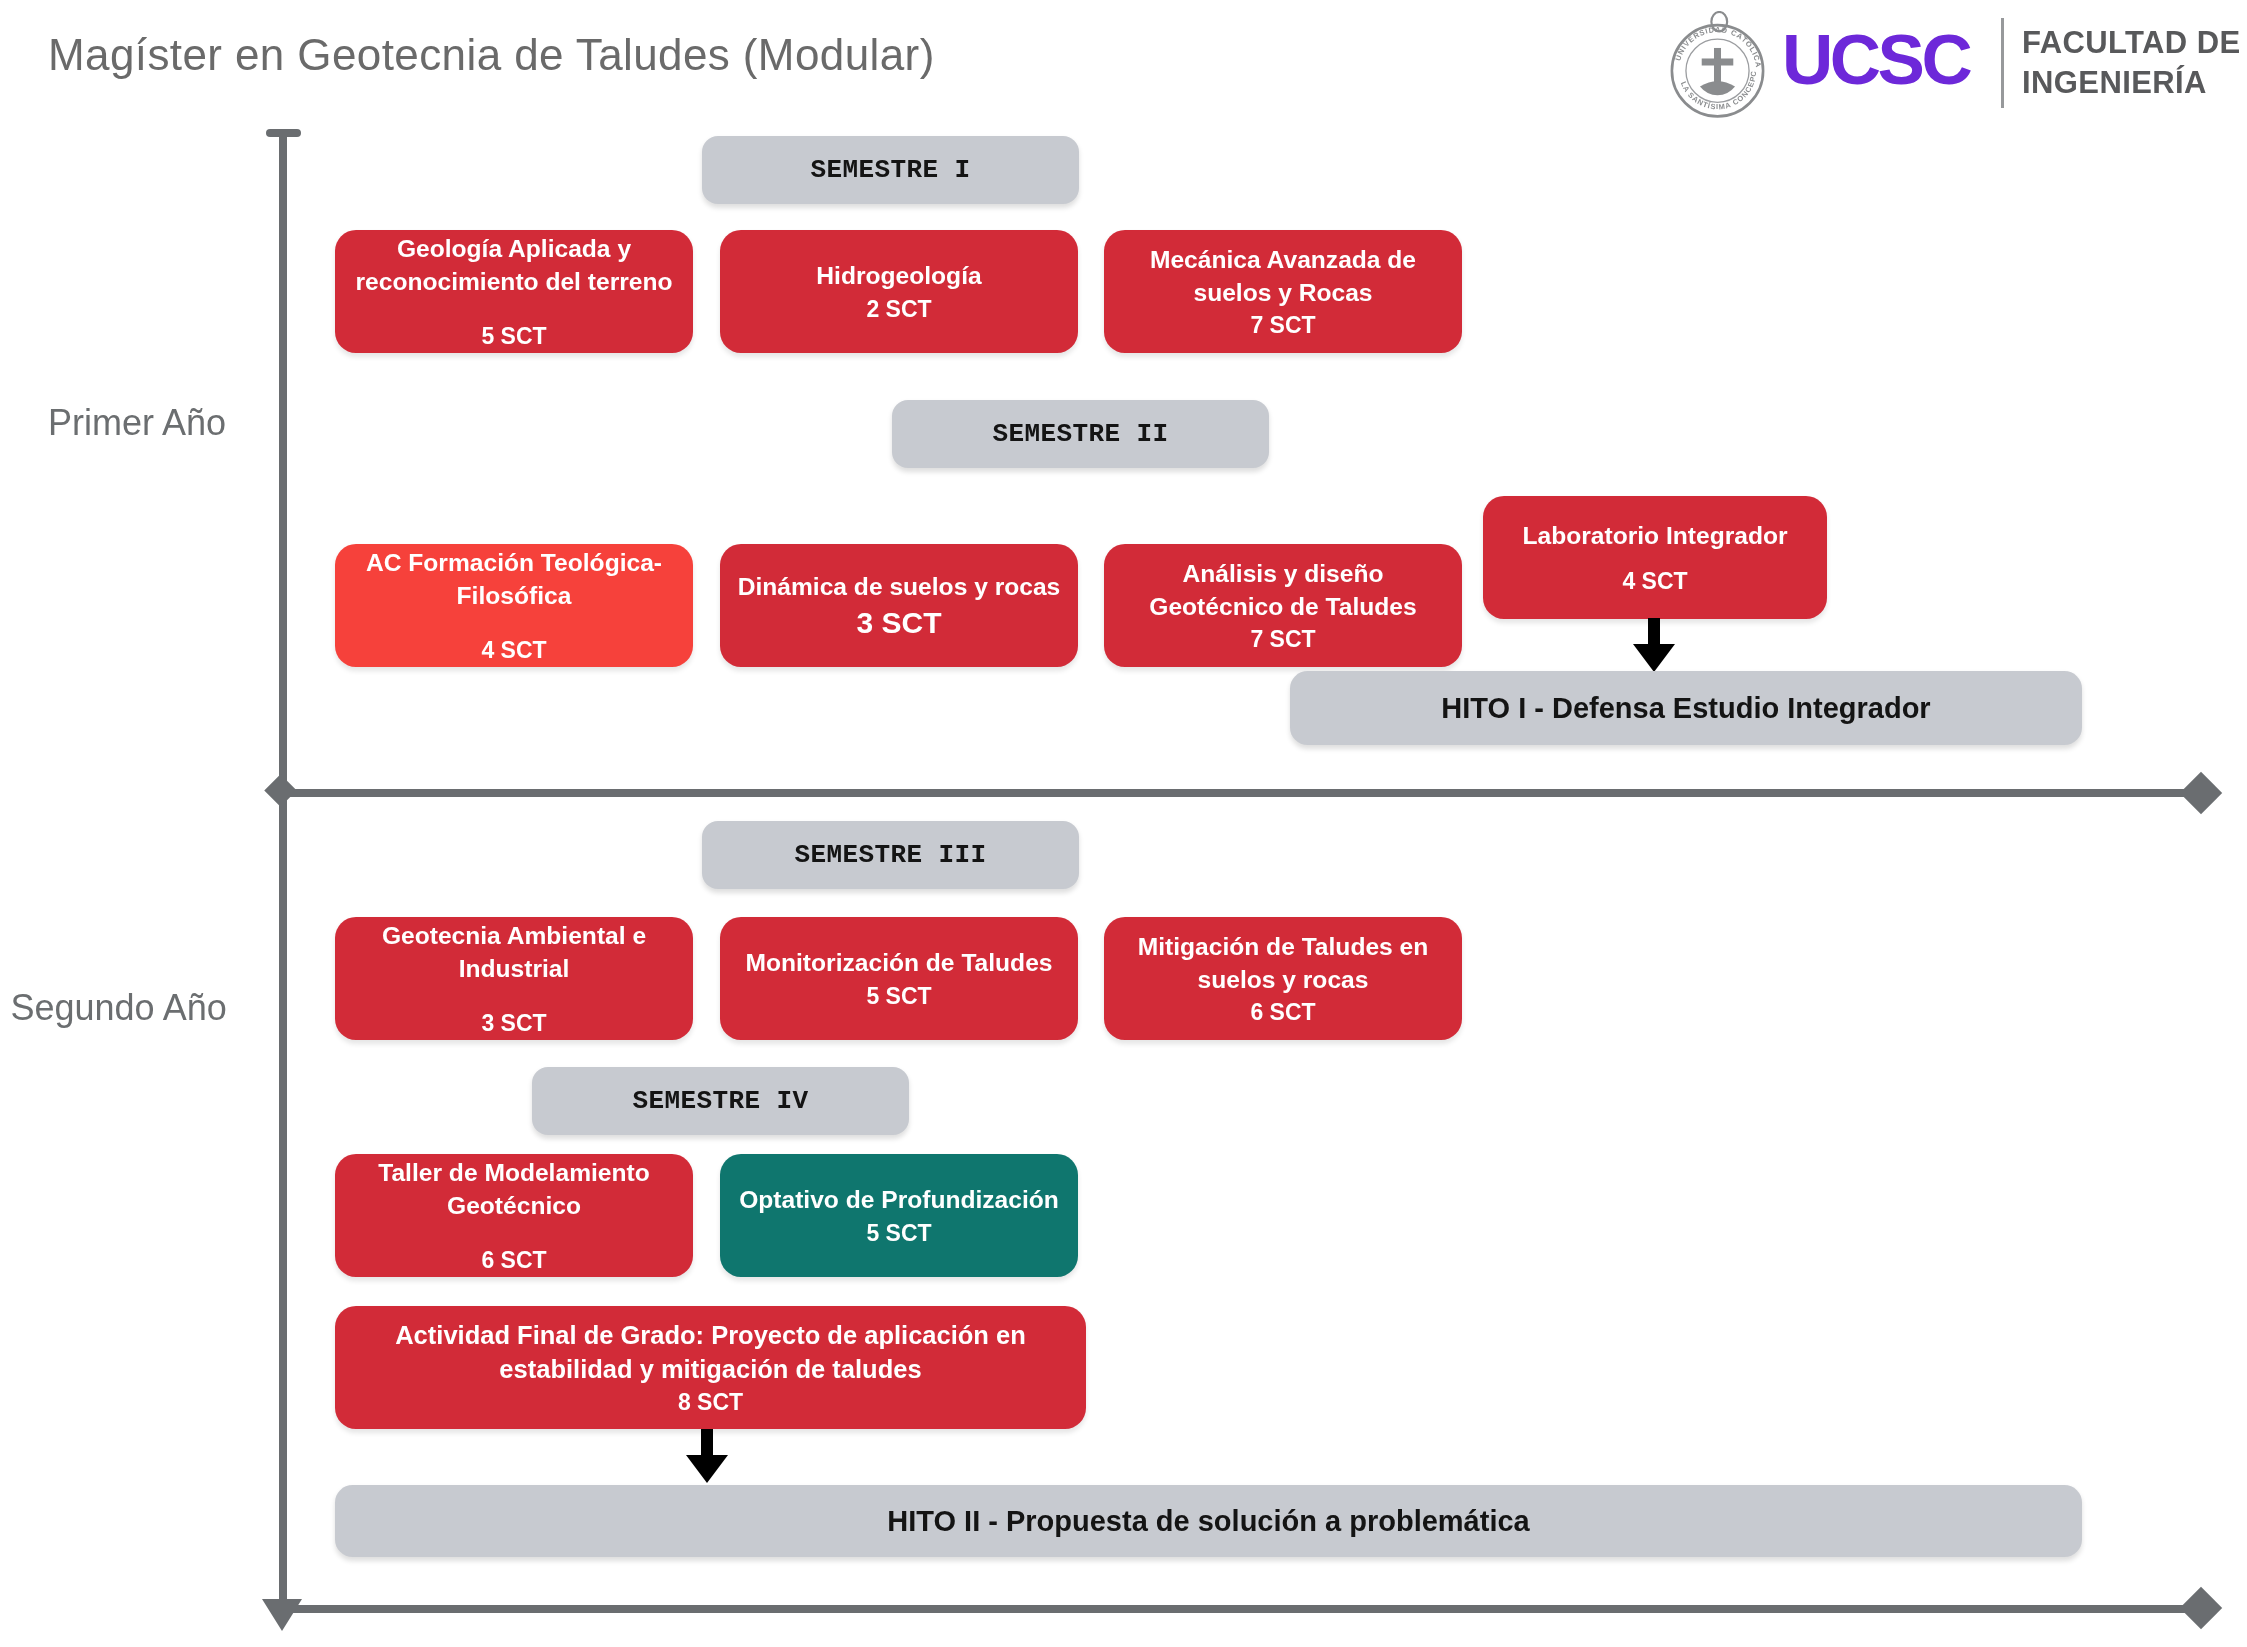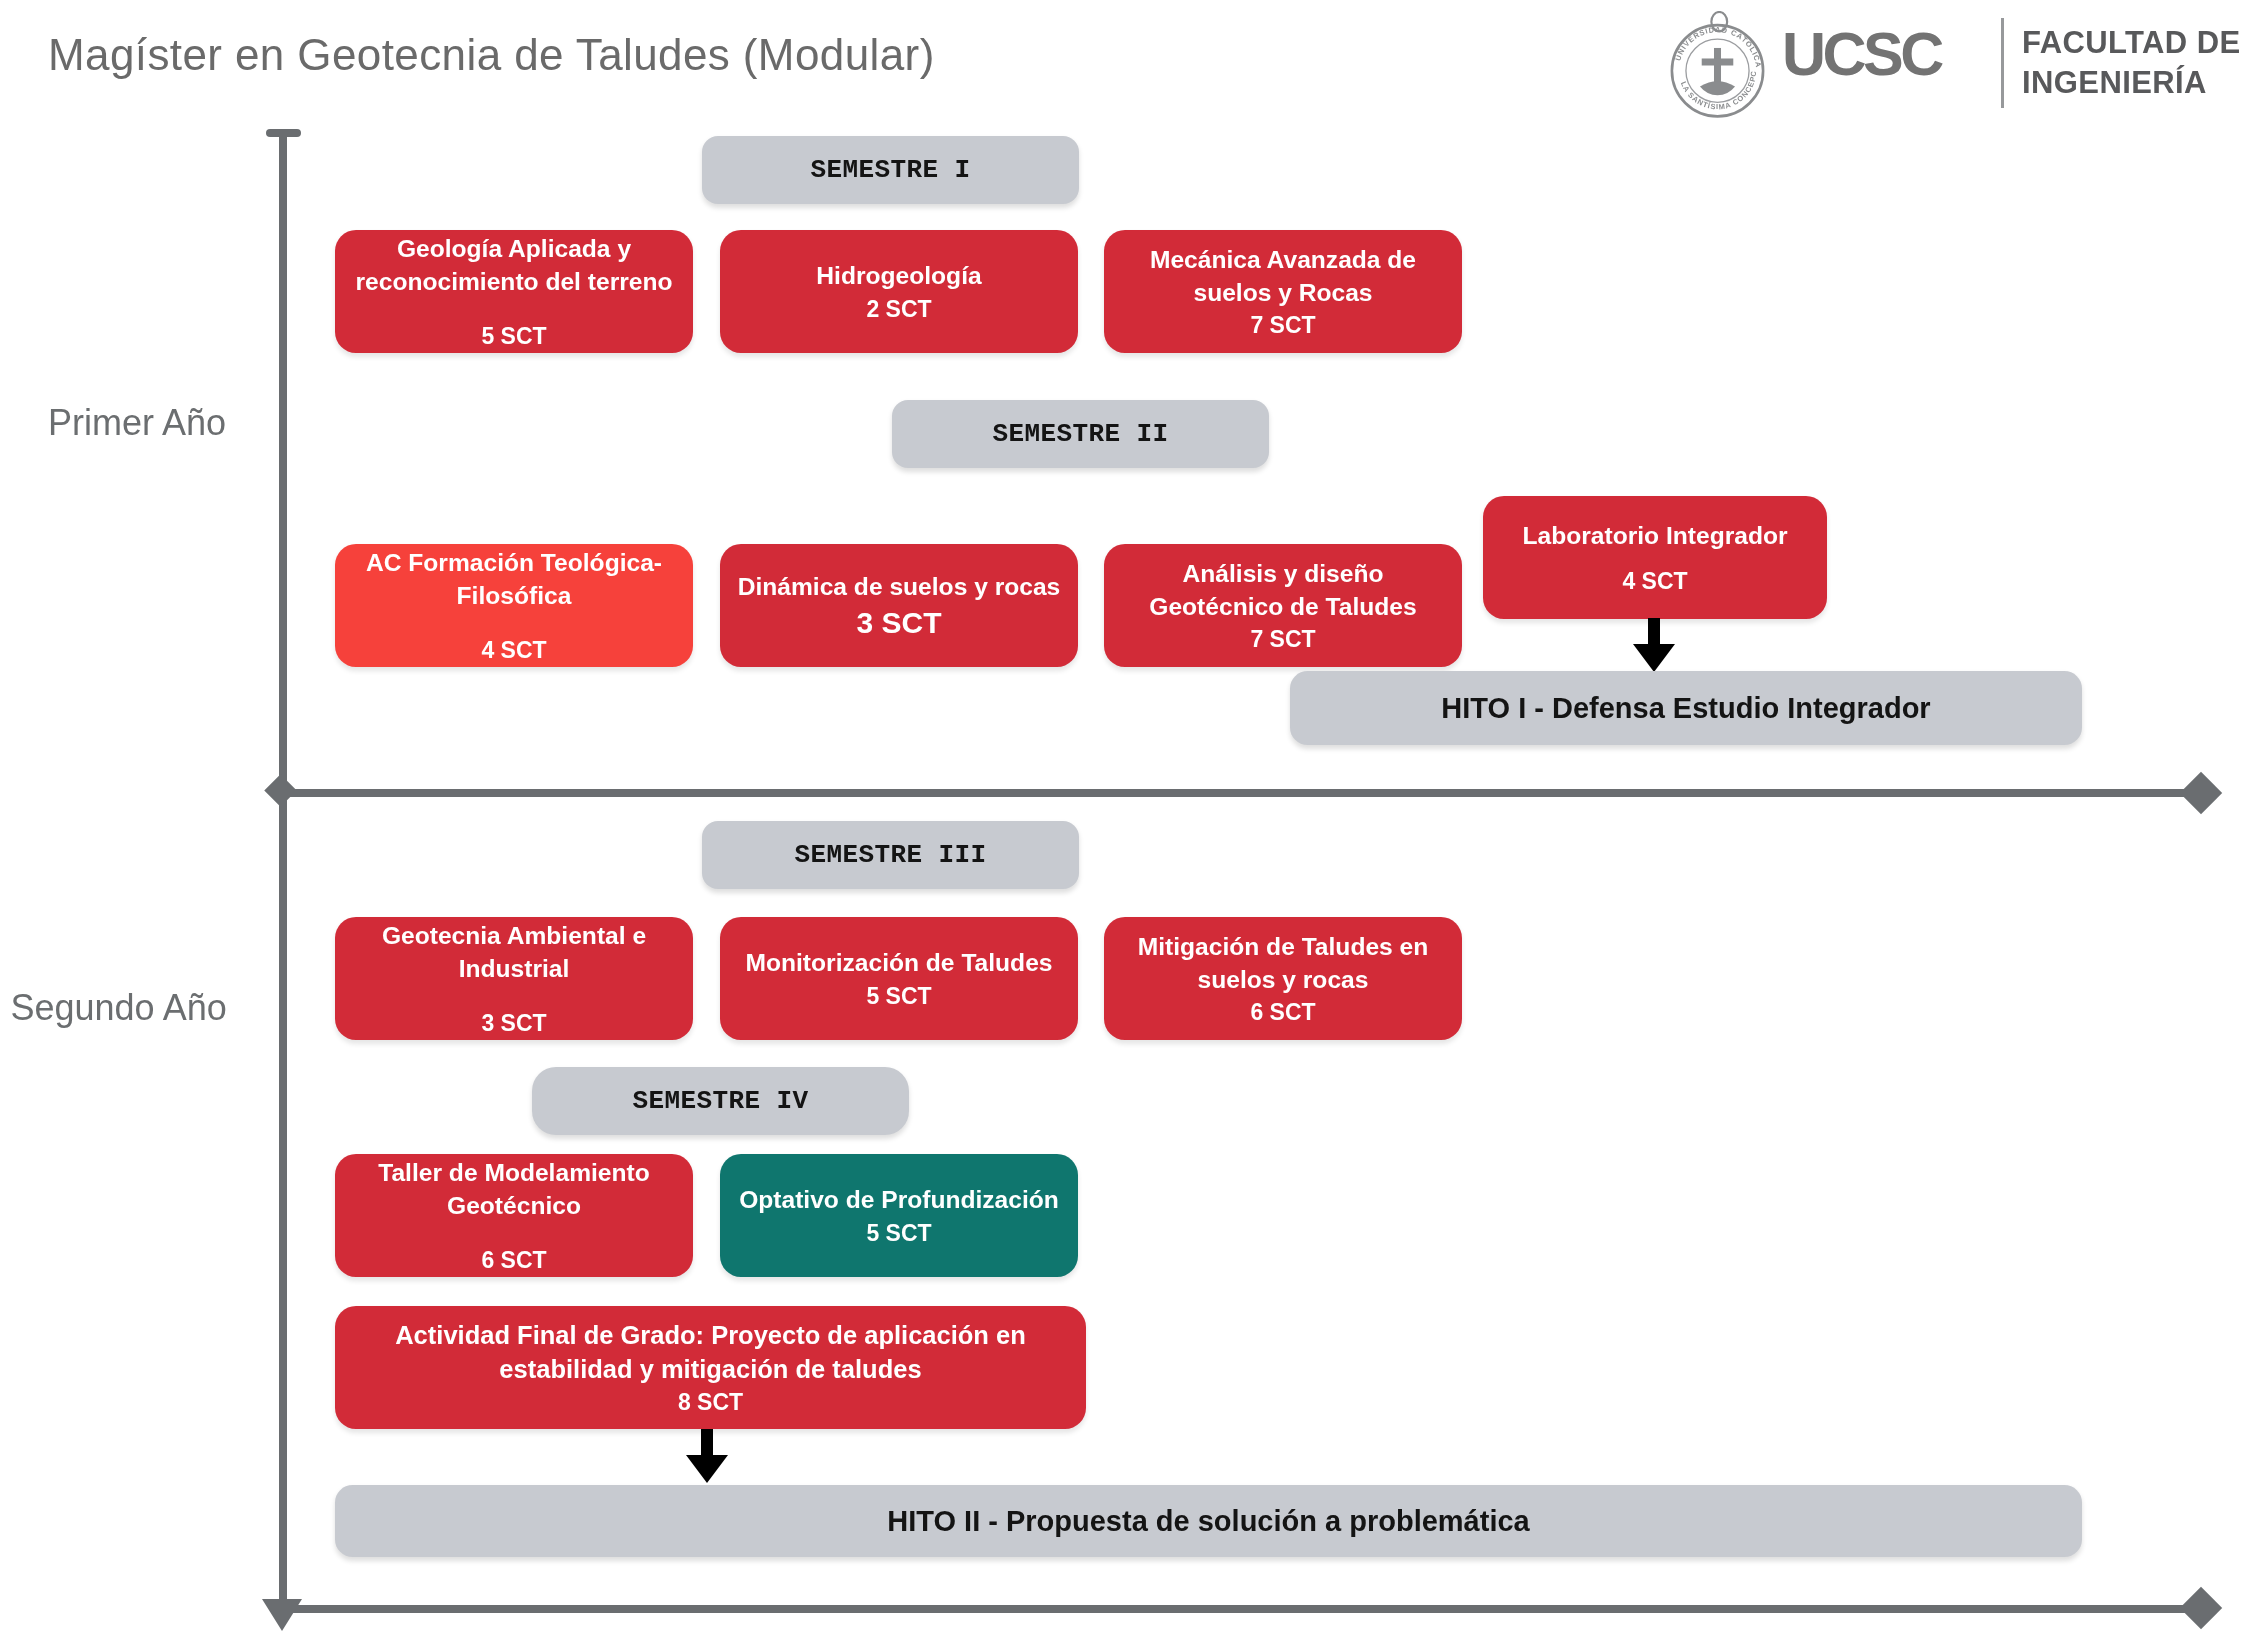--- a/index.html
+++ b/index.html
@@ -4,22 +4,22 @@
 <style>
   html,body{margin:0;padding:0;background:#ffffff;}
   body{width:2247px;height:1648px;position:relative;overflow:hidden;
        font-family:"Liberation Sans",sans-serif;}
   .stage{position:absolute;inset:0;}
 
   
   .page-title{position:absolute;left:48px;top:30px;font-size:44px;color:#6A6A6A;
               letter-spacing:0.4px;}
   .seal{position:absolute;left:1664px;top:10.5px;width:107px;height:109px;}
-  .ucsc-word{position:absolute;left:1782px;top:19.3px;font-size:61px;font-weight:700;
-             color:#737373;letter-spacing:-3.5px;}
+  .ucsc-word{position:absolute;left:1782px;top:19.3px;font-size:71px;font-weight:700;
+             color:#6d28d9;letter-spacing:-3.5px;}
   .logo-divider{position:absolute;left:2001px;top:17.6px;width:2.6px;height:90px;background:#97999B;}
   .faculty{position:absolute;left:2022px;top:23px;font-size:31px;font-weight:700;
            color:#58595B;line-height:40px;letter-spacing:0.4px;}
 
   
   .axis{position:absolute;background:#6A6D70;}
   .v-axis{left:279px;top:132px;width:8px;height:1485px;}
   .v-cap{left:266px;top:129px;width:35px;height:8px;border-radius:4.4px;}
   .h-mid{left:283px;top:789px;width:1912px;height:8px;}
   .h-bot{left:283px;top:1605px;width:1912px;height:8px;}
@@ -35,21 +35,21 @@
   .year-2{left:10.5px;top:987px;}
 
   
   .sem{position:absolute;width:377px;height:68px;background:#C7CAD0;border-radius:16px;
        display:flex;align-items:center;justify-content:center;font-weight:700;
        font-size:26px;color:#141414;letter-spacing:0.4px;
        box-shadow:0 3.5px 5.3px rgba(0,0,0,0.13);font-family:Liberation Mono, monospace;}
   .sem-1{left:702px;top:136px;}
   .sem-2{left:892px;top:400px;}
   .sem-3{left:702px;top:821px;}
-  .sem-4{left:532px;top:1067px;border-radius:24px;}
+  .sem-4{left:532px;top:1067px;}
 
   
   .box{position:absolute;width:358px;height:123px;background:#D22B38;color:#ffffff;
        border-radius:21px;display:flex;flex-direction:column;align-items:center;
        justify-content:center;text-align:center;padding:7px 10.5px;box-sizing:border-box;
        font-weight:700;box-shadow:0 3.5px 5.3px rgba(0,0,0,0.10);}
   .box .name{font-size:24.6px;line-height:1.32;}
   .box .sct{font-size:23px;margin-top:2.6px;}
   .box .sct.sct-lg{font-size:30px;}
   .box.bright{background:#F6413B;}

